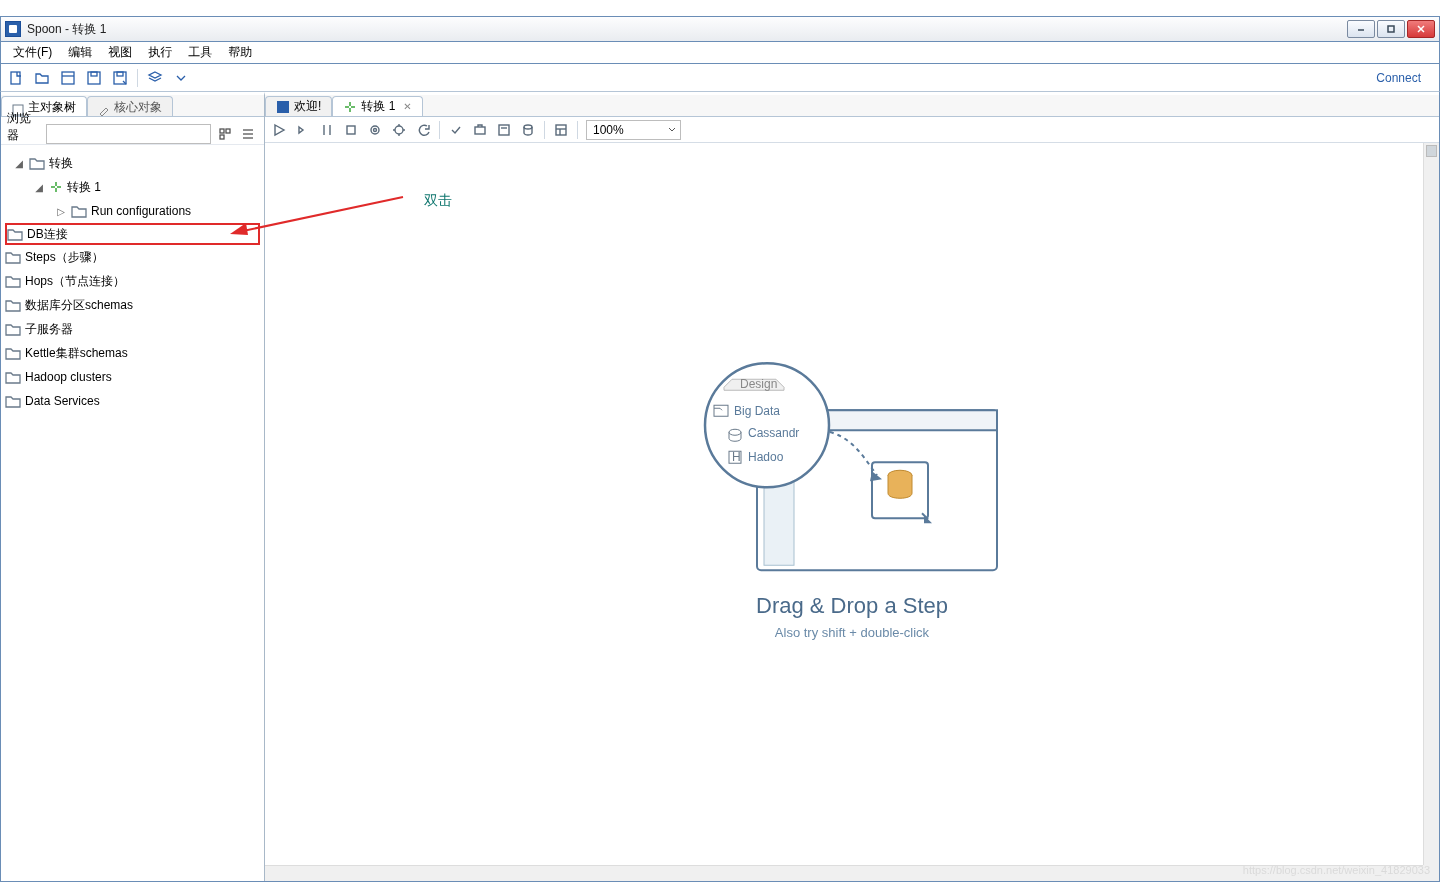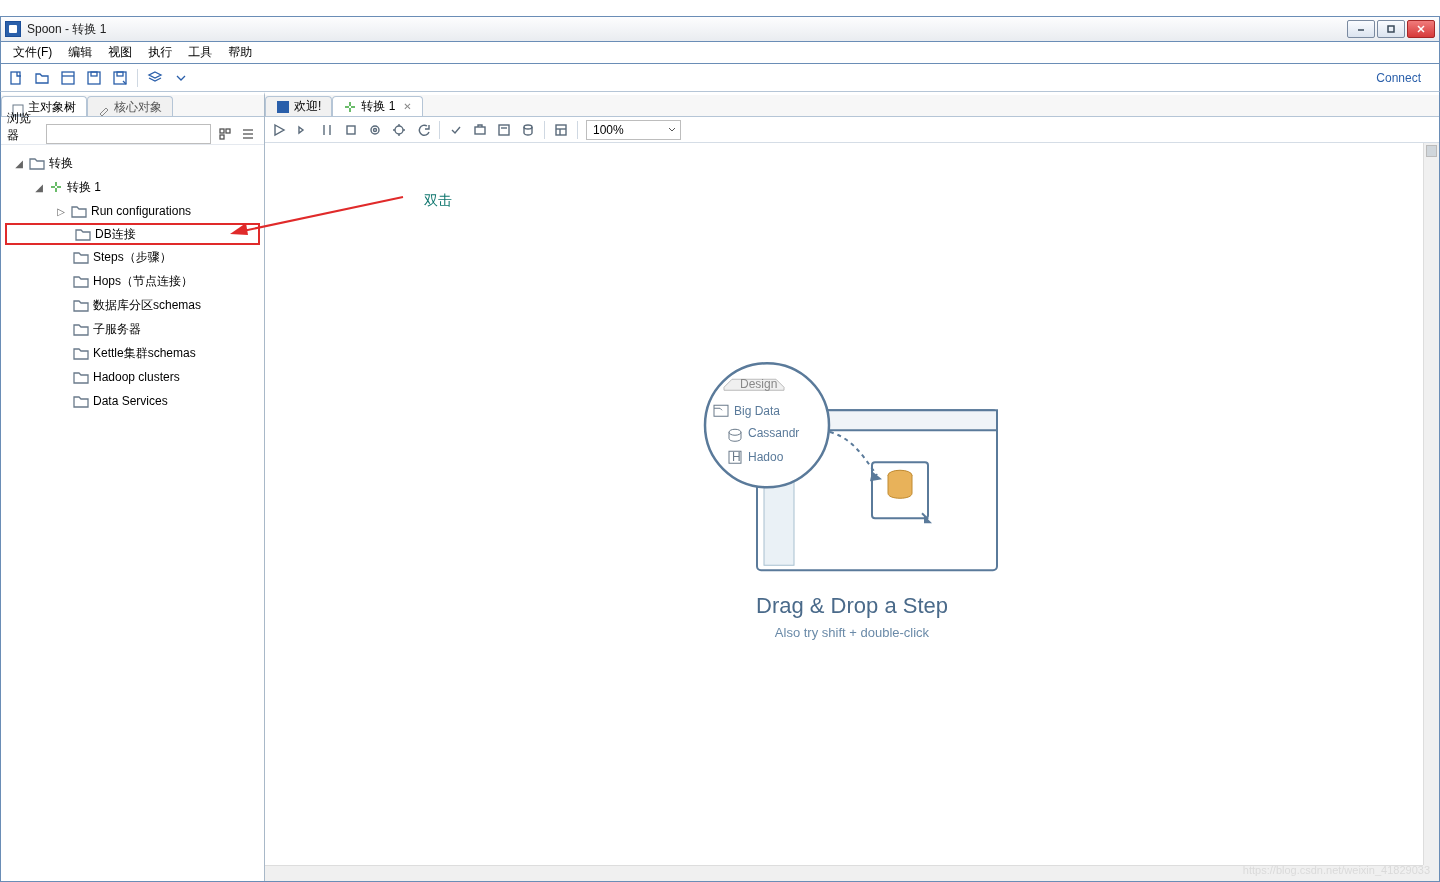--- a/index.html
+++ b/index.html
@@ -42,21 +42,21 @@
 .mini-btn svg{width:14px;height:14px;stroke:#555;fill:none;stroke-width:1.3}
 
 
 .tree{ padding:6px 4px; overflow:auto; flex:1;}
 .tree-row{ display:flex; align-items:center; height:24px; gap:4px; position:relative;}
 .tw{ width:12px; text-align:center; color:#666; font-size:10px;}
 .folder-icon{width:16px;height:14px;}
 .folder-icon svg{width:16px;height:14px;fill:none;stroke:#6a7a8a;stroke-width:1.3}
 .trans-icon{width:14px;height:14px;}
 .trans-icon svg{width:14px;height:14px;stroke:#3aa63a;fill:none;stroke-width:1.5}
-.ind-0{padding-left:8px}.ind-1{padding-left:28px}.ind-2{padding-left:50px}.ind-3{padding-left:68px}
+.ind-0{padding-left:8px}.ind-1{padding-left:28px}.ind-2{padding-left:50px}.ind-3{}
 .highlight-box{ border:2px solid #e02a2a; height:22px;}
 
 
 .right-panel{ flex:1; display:flex; flex-direction:column; min-width:0; border-top:3px solid #fff; background:#fff;}
 .editor-tabs{ height:22px; display:flex; border-bottom:1px solid #b5c5d6; background:#f7f7f7;}
 .etab{ display:flex; align-items:center; gap:4px; padding:0 10px; border:1px solid #b5c5d6; border-bottom:none; background:#fff; border-radius:4px 4px 0 0; margin-top:1px;}
 .etab .close-x{color:#888;margin-left:4px;font-size:10px;}
 .etab.inactive{ background:#f1f1f1;}
 .etab .eicon{width:14px;height:14px;}
 

